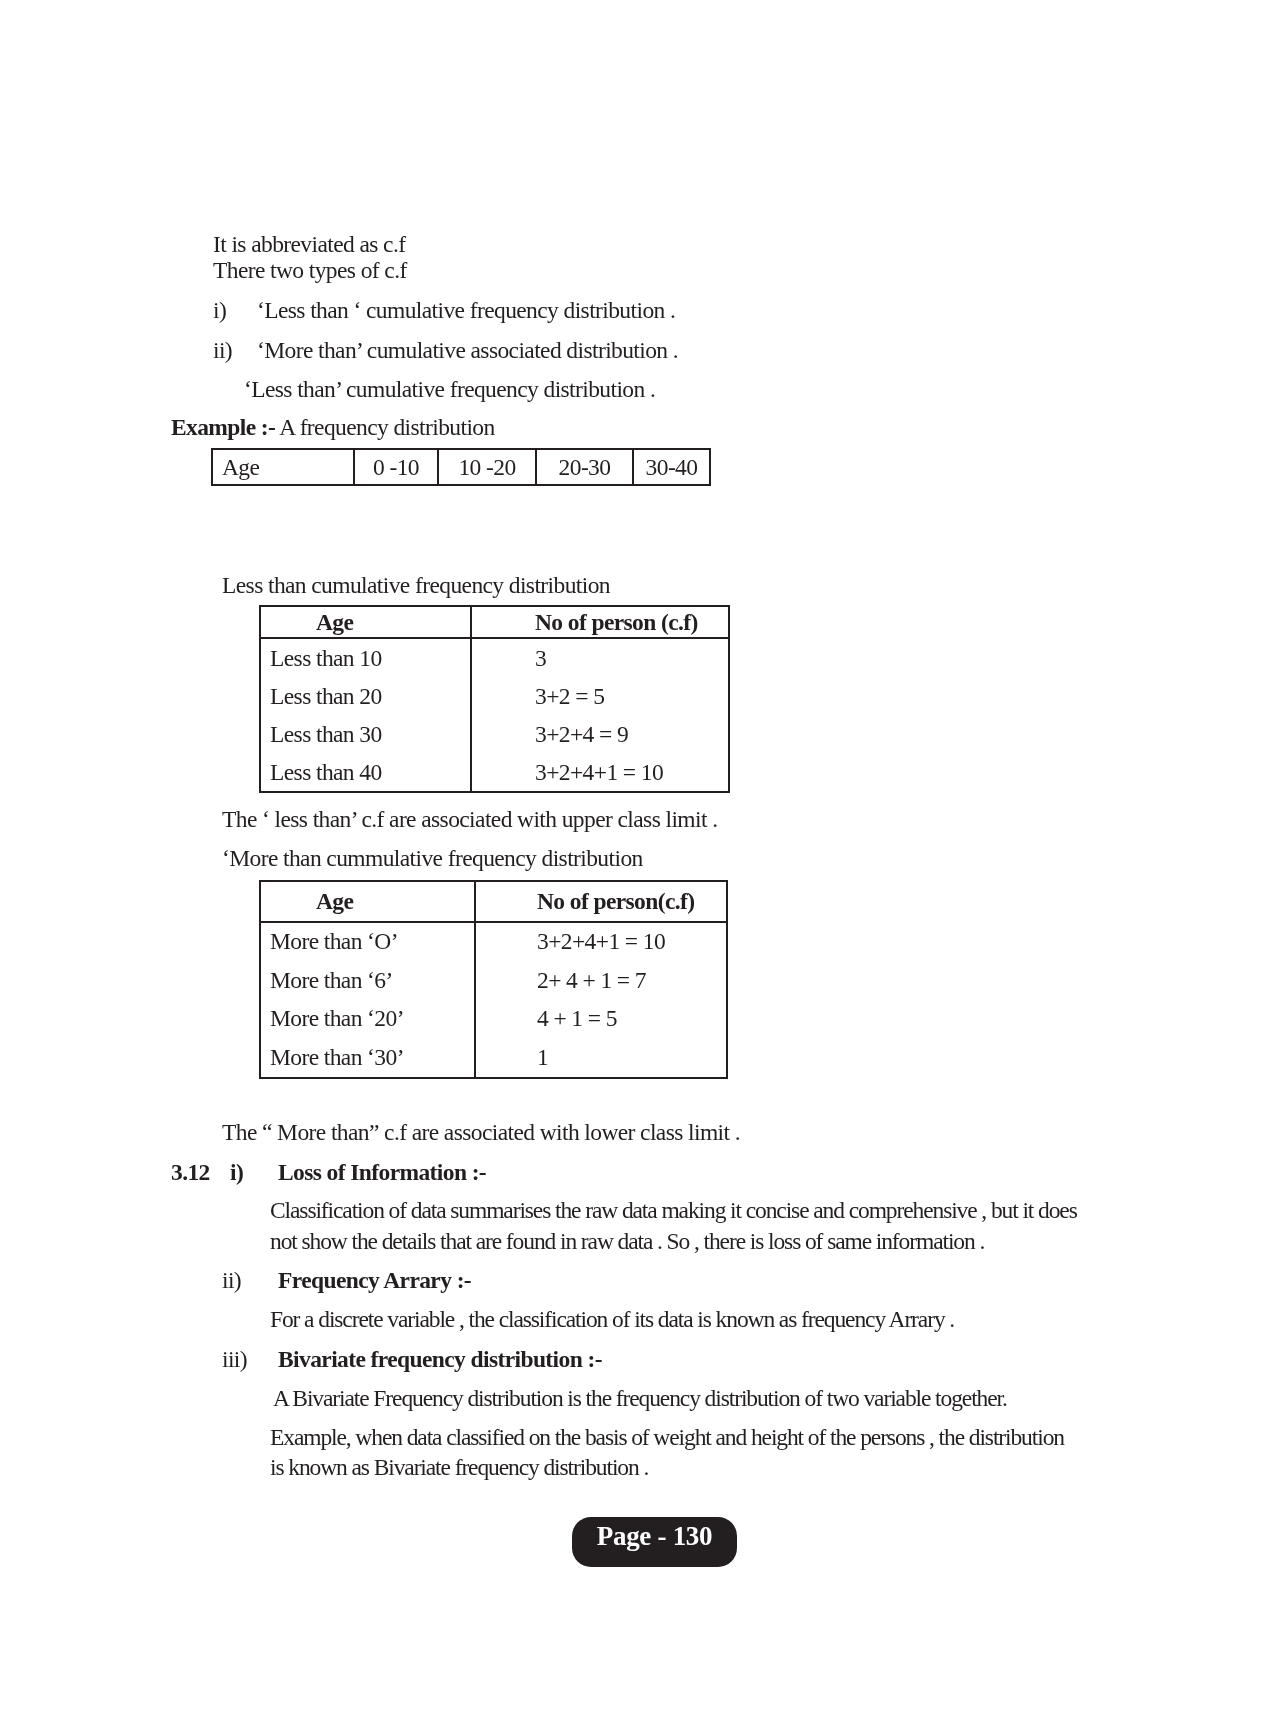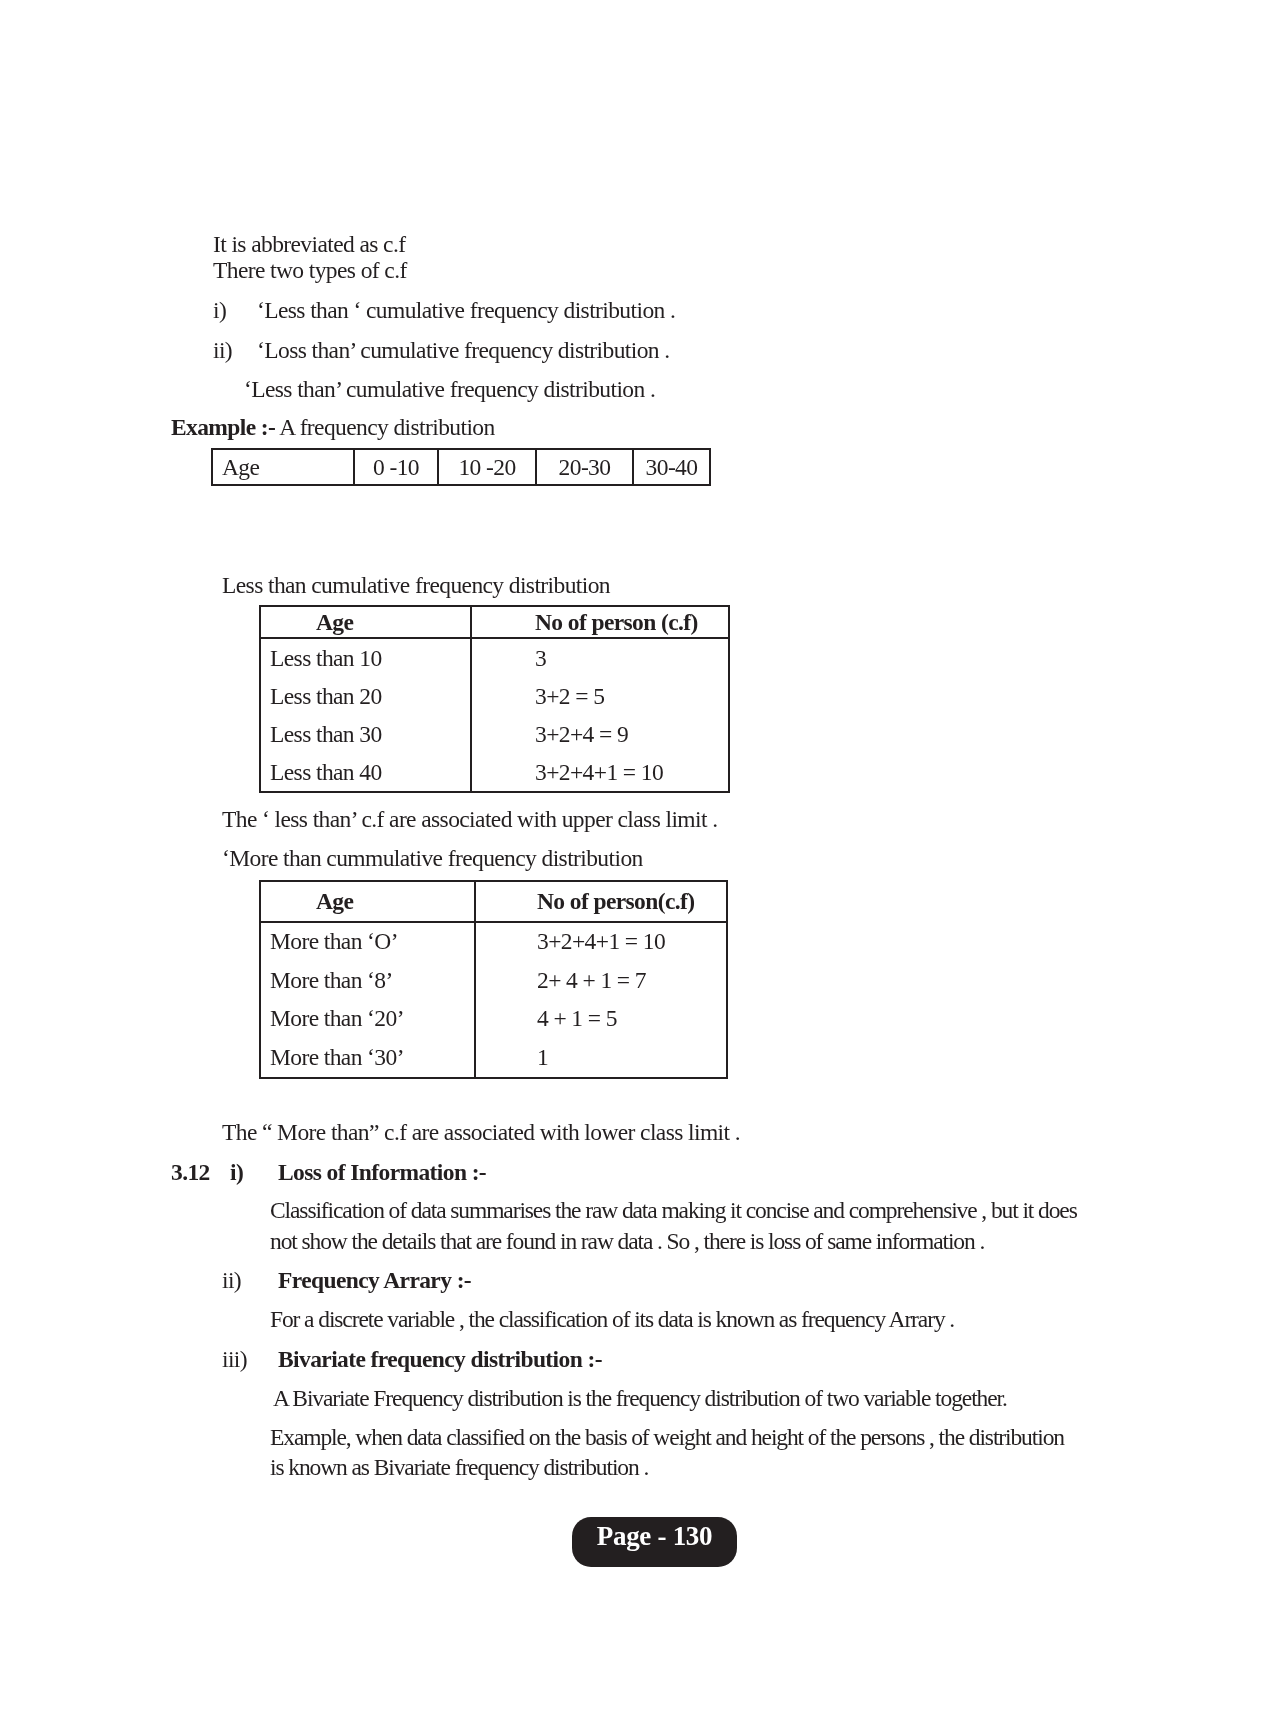--- a/index.html
+++ b/index.html
@@ -38,21 +38,21 @@
   }
 </style>
 </head>
 <body>
 
 <div class="ln" style="left:213px;top:218px;margin-top:12px;">It is abbreviated as  c.f</div>
 <div class="ln" style="left:213px;top:256px;">There two types of  c.f</div>
 <div class="ln" style="left:213px;top:296px;">i)</div>
 <div class="ln" style="left:257px;top:296px;">‘Less than ‘ cumulative frequency distribution .</div>
 <div class="ln" style="left:213px;top:336px;">ii)</div>
-<div class="ln" style="left:257px;top:336px;">‘Loss than’ cumulative frequency distribution .</div>
+<div class="ln" style="left:257px;top:336px;">‘More than’ cumulative associated distribution .</div>
 <div class="ln" style="left:244px;top:375px;">‘Less than’ cumulative frequency distribution .</div>
 
 <div class="ln" style="left:163px;top:413px;">
   <span class="b">Example :-</span>
   <span>A frequency distribution</span>
 </div>
 
 <table class="t" id="tbl1">
   <colgroup>
       <col style="width:142px">
@@ -114,21 +114,21 @@
   <tbody>
       <tr class="hdr">
     <td class="div agehdr">Age</td>
     <td class="val" style="padding-left:61px">No of person(c.f)</td>
   </tr>
   <tr>
     <td class="div">More than ‘O’</td>
     <td class="val" style="padding-left:61px">3+2+4+1 = 10</td>
   </tr>
   <tr>
-    <td class="div">More than ‘8’</td>
+    <td class="div">More than ‘6’</td>
     <td class="val" style="padding-left:61px">2+ 4 + 1 = 7</td>
   </tr>
   <tr>
     <td class="div">More than ‘20’</td>
     <td class="val" style="padding-left:61px">4 + 1 = 5</td>
   </tr>
   <tr>
     <td class="div">More than ‘30’</td>
     <td class="val" style="padding-left:61px">1</td>
   </tr>

